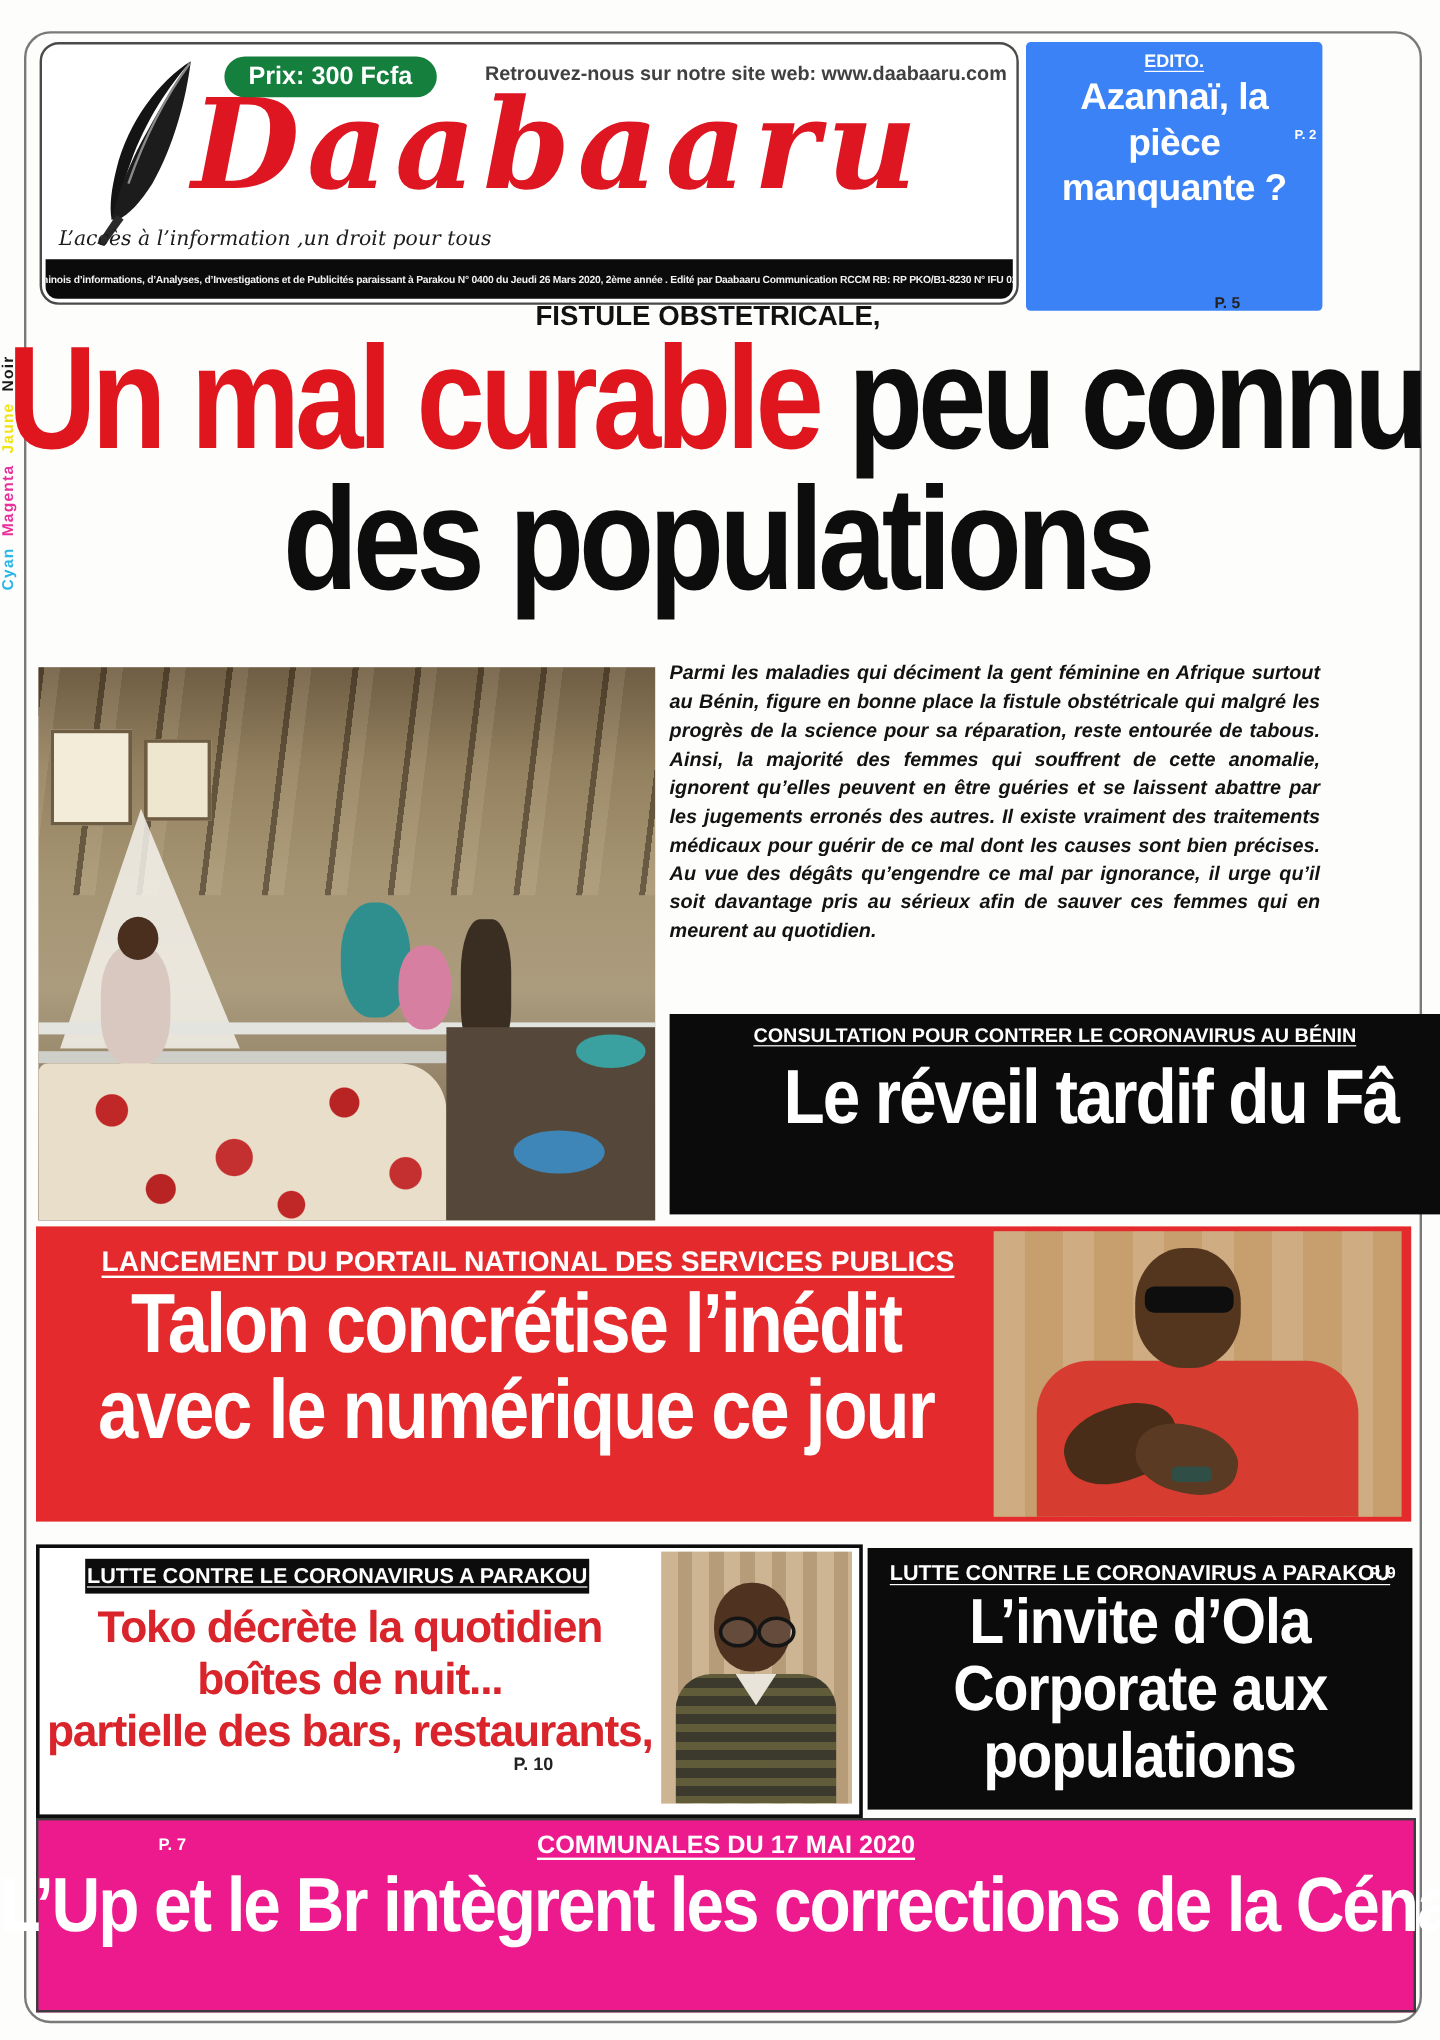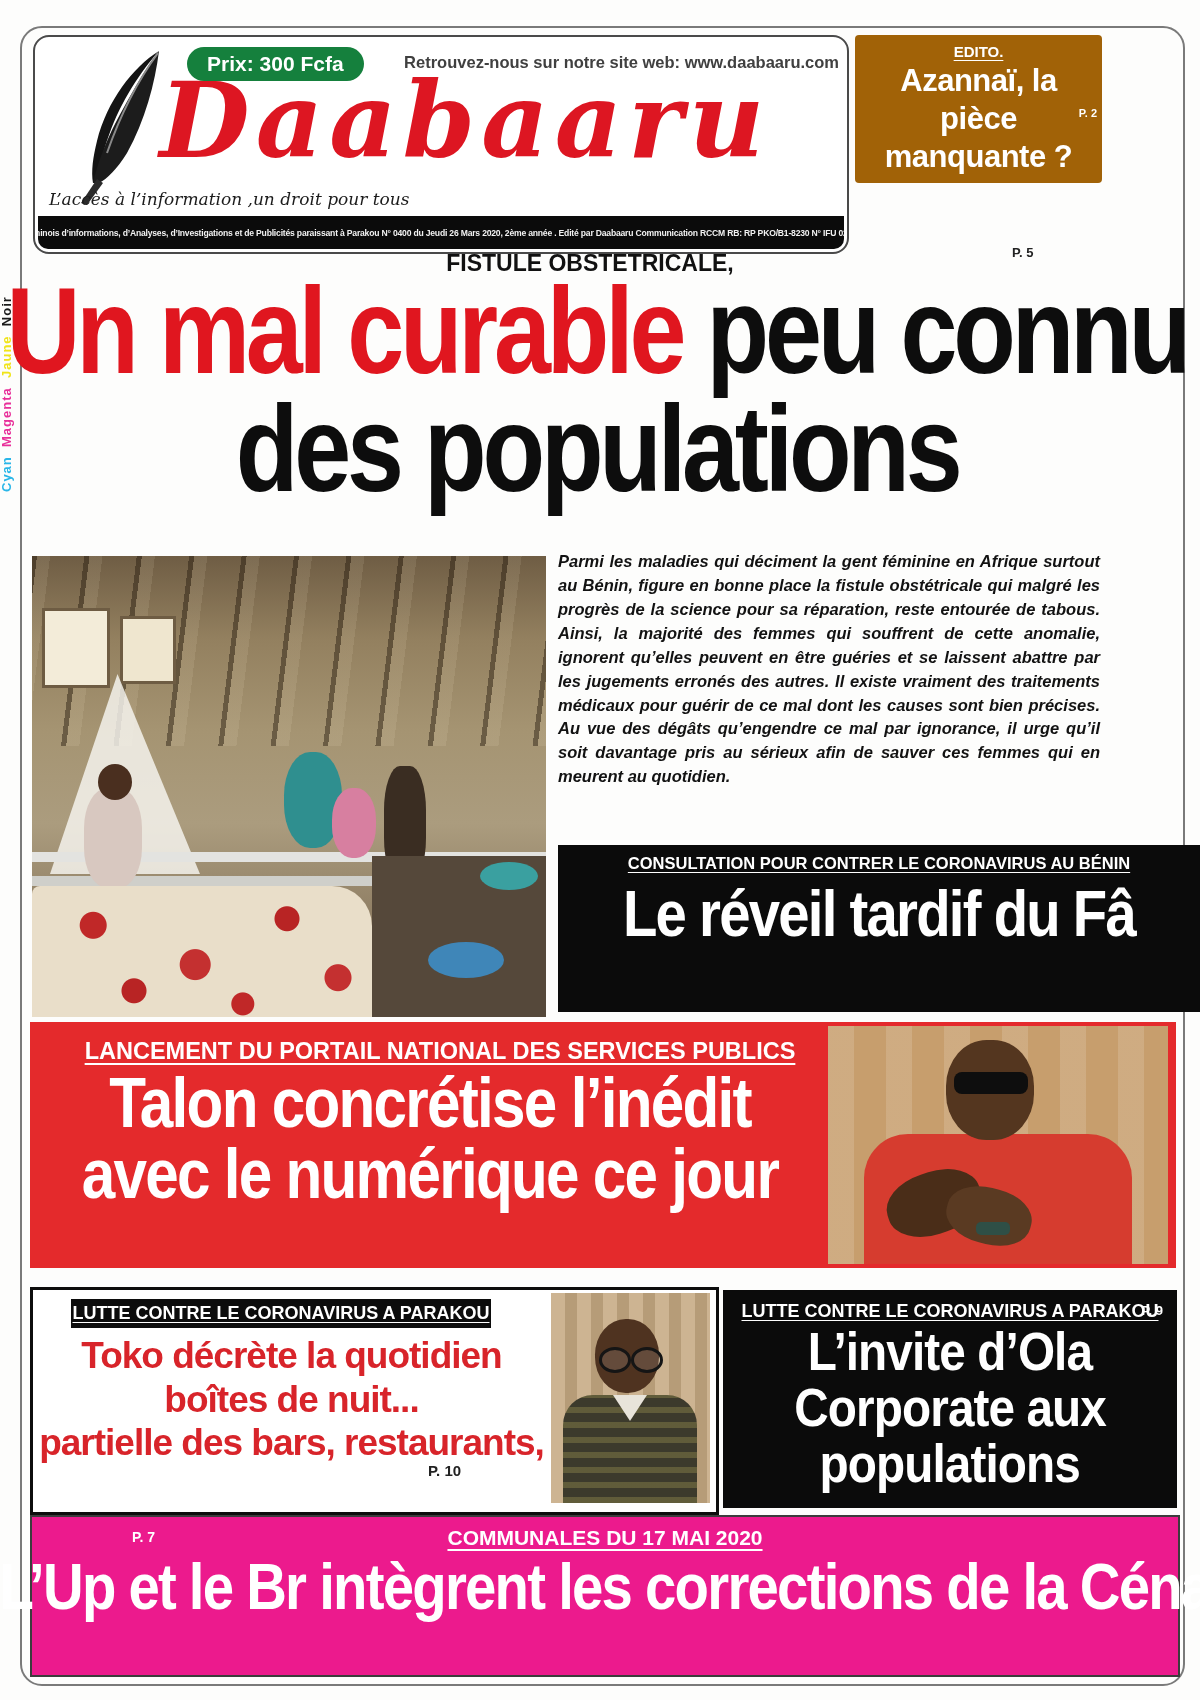--- a/index.html
+++ b/index.html
@@ -18,21 +18,21 @@
   .feather{left:28px;top:12px;}
   .price-pill{left:152px;top:10px;background:#15803d;color:#fff;font-weight:bold;font-size:21px;
      padding:5px 20px;border-radius:20px;}
   .site-line{right:8px;top:16px;font-size:16.5px;font-weight:bold;color:#404040;}
   .tagline{left:14px;top:152px;font-family:"DejaVu Serif",serif;font-style:italic;font-size:17px;color:#1c1c1c;}
   .imprint{left:3px;right:3px;bottom:3px;height:33px;background:#0b0b0b;border-radius:0 0 10px 10px;
      color:#f2f2f2;font-size:8.6px;font-weight:bold;display:flex;align-items:center;justify-content:center;
      white-space:nowrap;overflow:hidden;letter-spacing:-0.2px;}
 
   
-  .edito{left:855px;top:35px;width:247px;height:148px;background:#a16207;border-radius:4px;color:#fff;text-align:center;}
+  .edito{left:855px;top:35px;width:247px;height:224px;background:#3b82f6;border-radius:4px;color:#fff;text-align:center;}
   .edito-kicker{margin-top:8px;font-size:15px;font-weight:bold;text-decoration:underline;text-underline-offset:3px;}
   .edito-title{margin-top:2px;font-size:31px;font-weight:bold;line-height:1.22;letter-spacing:-0.5px;}
   .edito-pref{position:absolute;right:5px;top:72px;font-size:11px;font-weight:bold;}
 
   
   .kicker-main{left:300px;top:250px;width:580px;text-align:center;font-size:23px;font-weight:bold;
      text-underline-offset:4px;letter-spacing:0px;}
   .p5{left:1012px;top:245px;font-size:13px;font-weight:bold;color:#222;}
   .headline{left:12px;top:272px;width:1170px;text-align:left;font-weight:bold;line-height:0.97;}
   .hl-line{display:flex;justify-content:center;}
@@ -67,21 +67,21 @@
   .ph-basin1{left:396px;top:386px;width:76px;height:36px;border-radius:50%;background:#3f86b8;}
   .ph-basin2{left:448px;top:306px;width:58px;height:28px;border-radius:50%;background:#3aa0a0;}
 
   .lead-body{left:558px;top:550px;width:542px;font-size:16.5px;font-weight:bold;font-style:italic;
      line-height:1.45;text-align:justify;color:#121212;}
 
   
   .fa-box{left:558px;top:845px;width:642px;height:167px;background:#0b0b0b;color:#fff;text-align:center;}
   .fa-kicker{margin-top:9px;display:inline-block;font-size:16.5px;font-weight:bold;
      text-decoration:underline;text-underline-offset:3px;}
-  .fa-headline{margin-top:4px;display:flex;justify-content:center;}
+  .fa-headline{margin-top:4px;display:flex;justify-content:flex-end;}
   .fa-headline>span{display:inline-block;transform:scaleX(0.88);white-space:nowrap;
      font-size:64px;font-weight:bold;letter-spacing:-2px;}
 
   
   .red-block{left:30px;top:1022px;width:1146px;height:246px;background:#e42a2c;color:#fff;}
   .talon-kicker{left:30px;top:16px;width:760px;text-align:center;font-size:23.5px;font-weight:bold;
      text-decoration:underline;text-underline-offset:4px;}
   .talon-hl{left:0px;top:46px;width:800px;text-align:center;line-height:1.02;}
   .talon-hl .cl{display:flex;justify-content:center;}
   .talon-hl .cl>span{display:inline-block;transform:scaleX(0.86);white-space:nowrap;

